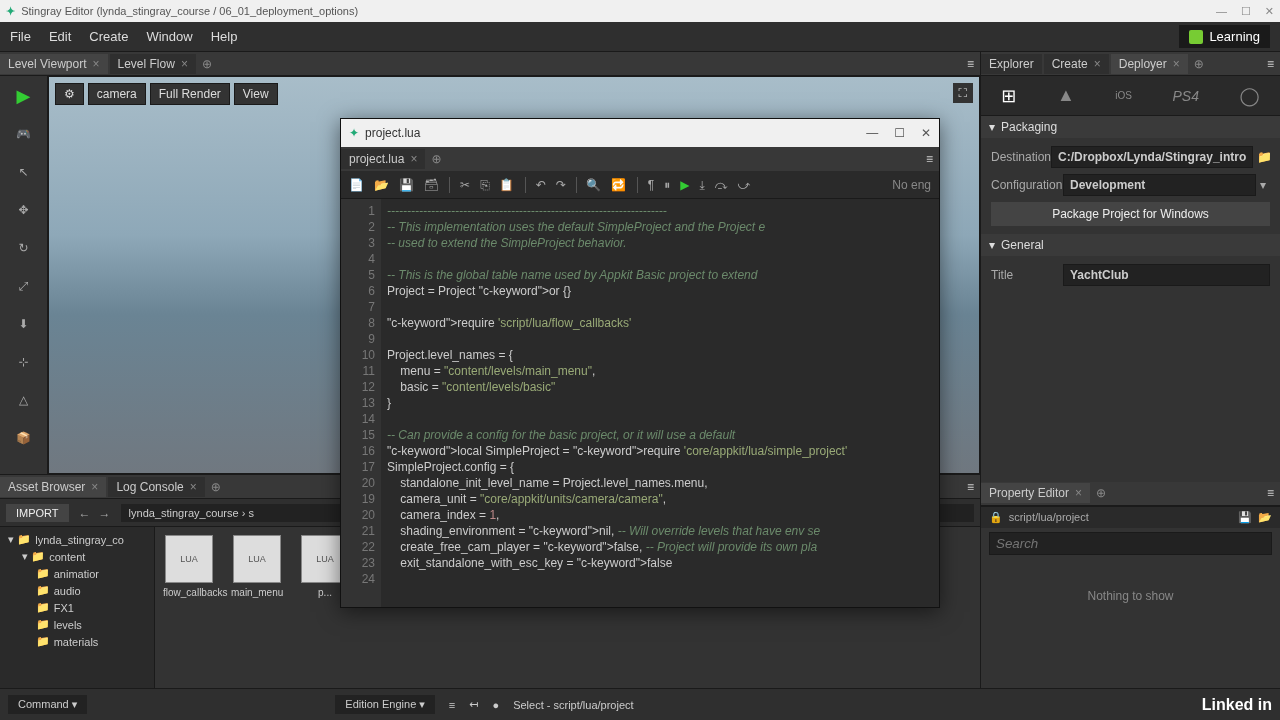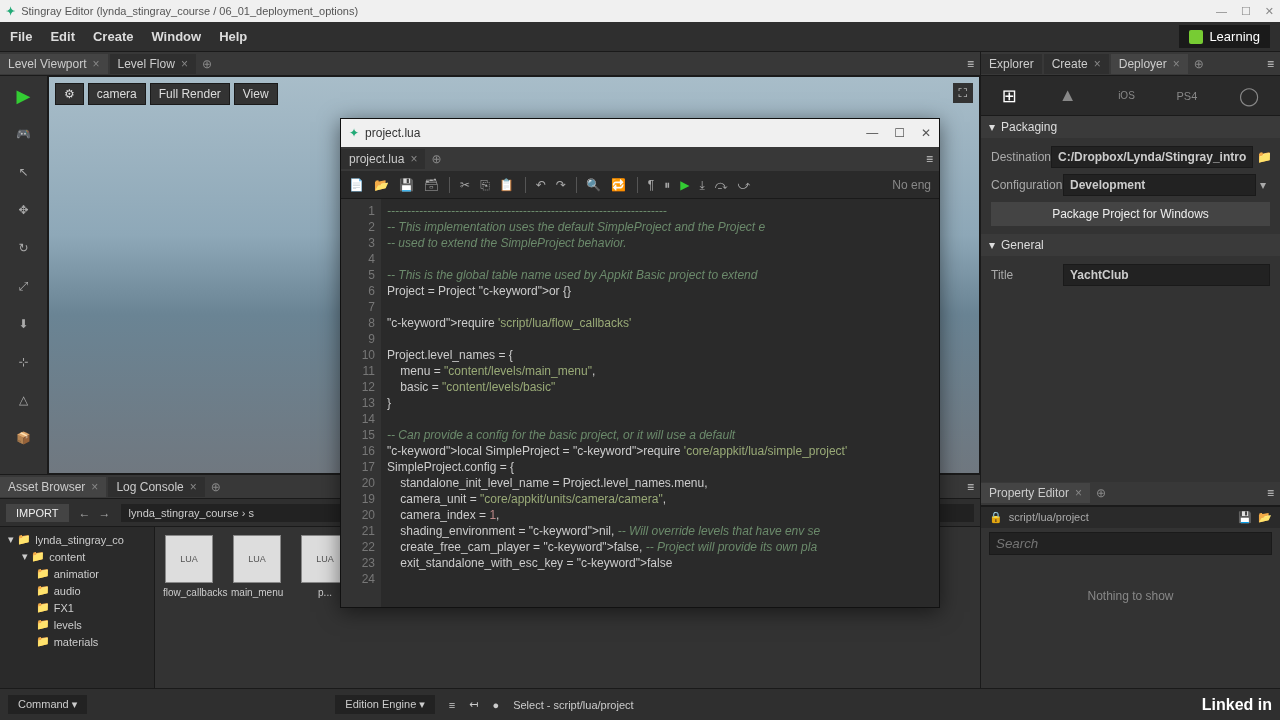--- a/index.html
+++ b/index.html
@@ -5,21 +5,21 @@
 * { margin:0; padding:0; box-sizing:border-box; font-family:"Segoe UI",Arial,sans-serif; }
 body { background:#2a2a2a; color:#ccc; width:1280px; height:720px; overflow:hidden; font-size:12px; position:relative; }
 
 
 .titlebar { height:22px; background:#f0f0f0; color:#555; display:flex; align-items:center; padding:0 6px; font-size:11px; }
 .titlebar .logo { color:#2a7; margin-right:6px; font-weight:bold; }
 .titlebar .wincontrols { margin-left:auto; display:flex; gap:14px; color:#888; }
 
 
 .menubar { height:30px; background:#2f2f2f; display:flex; align-items:center; padding:0 10px; border-bottom:1px solid #1a1a1a; }
-.menubar .mitem { margin-right:18px; color:#ddd; cursor:pointer; font-size:13px;font-weight:bold; }
+.menubar .mitem { margin-right:18px; color:#ddd; cursor:pointer; font-size:13px; }
 .learning { margin-left:auto; background:#1a1a1a; padding:4px 10px; display:flex; align-items:center; gap:6px; color:#fff; font-size:13px; }
 .learning .licon { width:14px; height:14px; background:#7c3; border-radius:2px; }
 
 
 .tabstrip { height:24px; background:#383838; display:flex; align-items:center; border-bottom:1px solid #1a1a1a; }
 .tab { padding:3px 8px; background:#2f2f2f; margin-right:2px; display:flex; align-items:center; gap:6px; color:#ccc; font-size:12px; }
 .tab.active { background:#444; }
 .close-x { color:#888; cursor:pointer; }
 .add-tab { color:#888; margin-left:4px; }
 .menu-icon { margin-left:auto; margin-right:6px; color:#ccc; cursor:pointer; }
@@ -238,21 +238,21 @@
           <span>Deployer</span>
           <span class="close-x">×</span>
         </div>
       <span class="add-tab">⊕</span>
       <span class="menu-icon">≡</span>
     </div>
     <div class="platforms">
       <span class="active">⊞</span>
       <span>▲</span>
       <span style="font-size:10px">iOS</span>
-      <span style="font-size:11px;">PS4</span>
+      <span style="font-size:14px;font-style:italic">PS4</span>
       <span>◯</span>
     </div>
     <div class="section">
       <div class="section-hdr">
           <span>▾</span>
           <span>Packaging</span>
         </div>
       <div class="section-body">
         <div class="formrow">
             <label>Destination</label>

